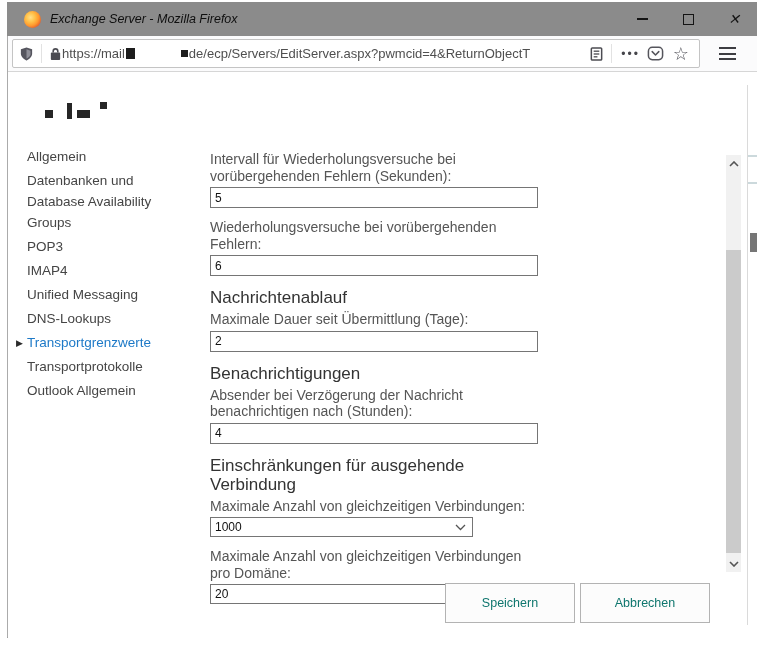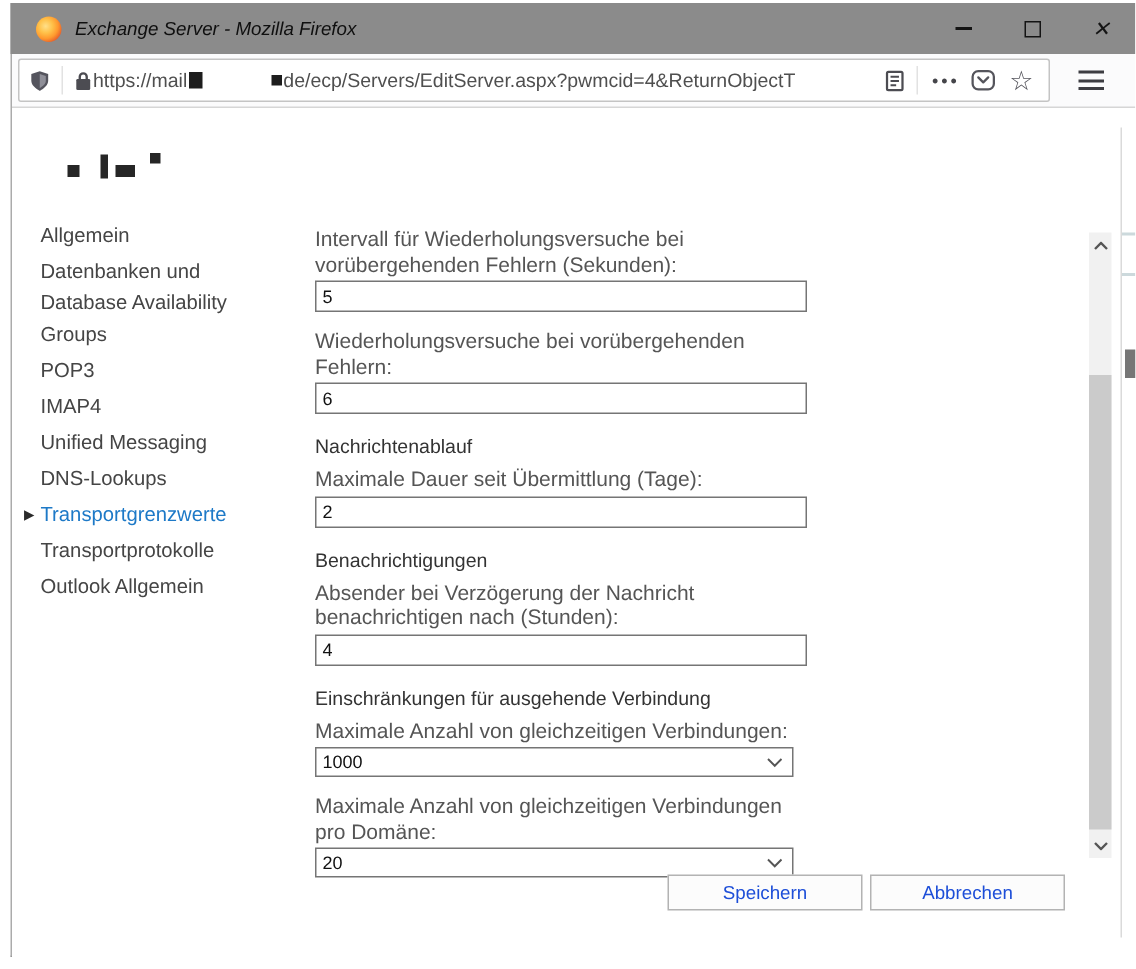--- a/index.html
+++ b/index.html
@@ -54,29 +54,29 @@
   .nav{position:absolute;left:19px;top:74px;width:155px;list-style:none;margin:0;padding:0;}
   .nav li{font-size:13.5px;line-height:21px;color:#454545;margin-bottom:3px;cursor:pointer;position:relative;}
   .nav li.sel{color:#1d79c7;}
   .nav .sel-arrow{position:absolute;left:-11px;top:1px;font-size:9px;color:#2b2b2b;}
 
   
   .form{position:absolute;left:202px;top:79px;width:328px;}
   .f-label{font-size:14px;color:#555;line-height:16.5px;margin-bottom:3px;}
   .f-input{display:block;width:100%;box-sizing:border-box;height:21px;border:1px solid #757575;border-radius:0;
            font:12px "Liberation Sans",sans-serif;color:#111;padding:2px 4px;margin-bottom:11px;outline:none;background:#fff;}
-  .f-heading{font-size:13px;color:#333;line-height:19px;margin:0 0 4px 0;font-weight:400;}
+  .f-heading{font-size:17px;color:#333;line-height:19px;margin:0 0 4px 0;font-weight:400;}
   .section.with-head{margin-top:12px;}
-  .combo{width:319px;height:20px;border:1px solid #757575;box-sizing:border-box;display:flex;align-items:center;
+  .combo{width:263px;height:20px;border:1px solid #757575;box-sizing:border-box;display:flex;align-items:center;
          font-size:12px;color:#111;padding-left:4px;margin-bottom:11px;background:#fff;cursor:pointer;}
   .combo .cv{margin-left:auto;margin-right:6px;display:flex;align-items:center;color:#555;}
 
   
-  .btn{position:absolute;top:511px;width:130px;height:24px;background:#fcfcfc;border:1px solid #b3b3b3;
-       font:12.5px "Liberation Sans",sans-serif;color:#1d4ed8;display:flex;align-items:center;justify-content:center;
+  .btn{position:absolute;top:511px;width:130px;height:40px;background:#fcfcfc;border:1px solid #b3b3b3;
+       font:12.5px "Liberation Sans",sans-serif;color:#0f766e;display:flex;align-items:center;justify-content:center;
        cursor:pointer;box-sizing:border-box;}
   #btn-save{left:437px;}
   #btn-cancel{left:572px;}
 
   
   .sb{position:absolute;left:718px;top:83px;width:15px;height:417px;background:#f1f1f1;}
   .sb-btn{position:absolute;left:0;width:15px;height:17px;display:flex;align-items:center;justify-content:center;cursor:pointer;}
   .sb-up{top:0;} .sb-down{bottom:0;}
   .sb-thumb{position:absolute;left:0;top:95px;width:15px;height:303px;background:#cbcbcb;cursor:pointer;}
 

